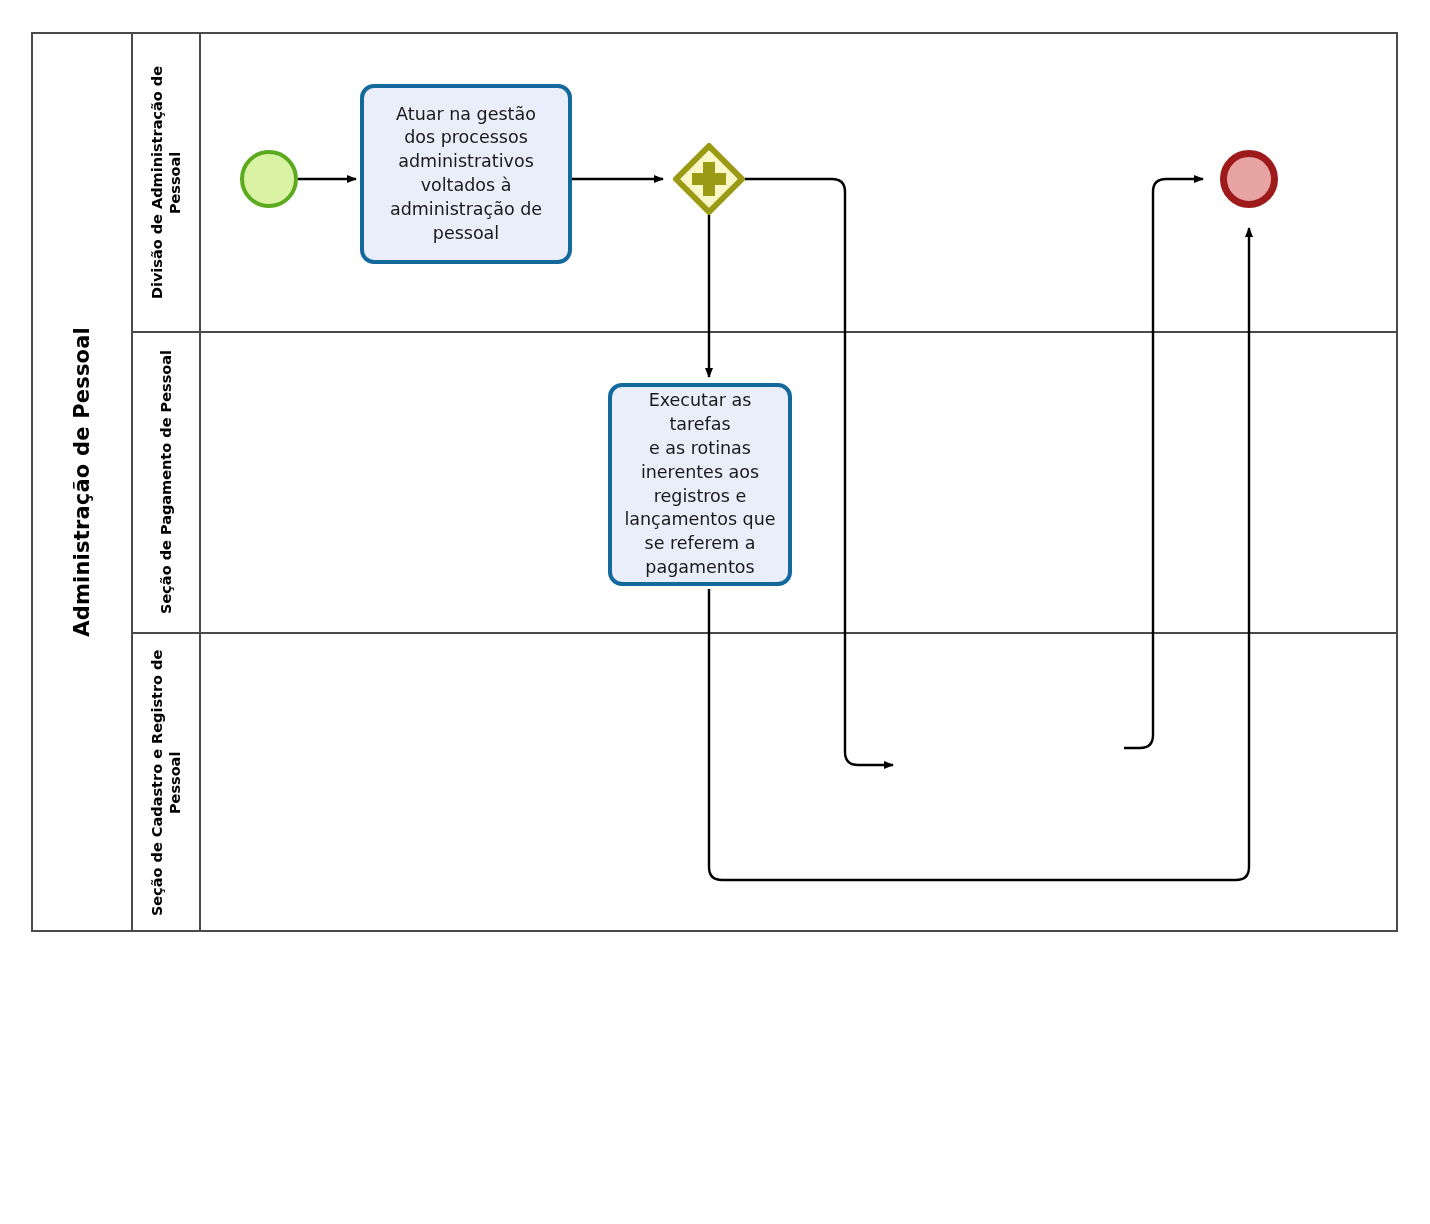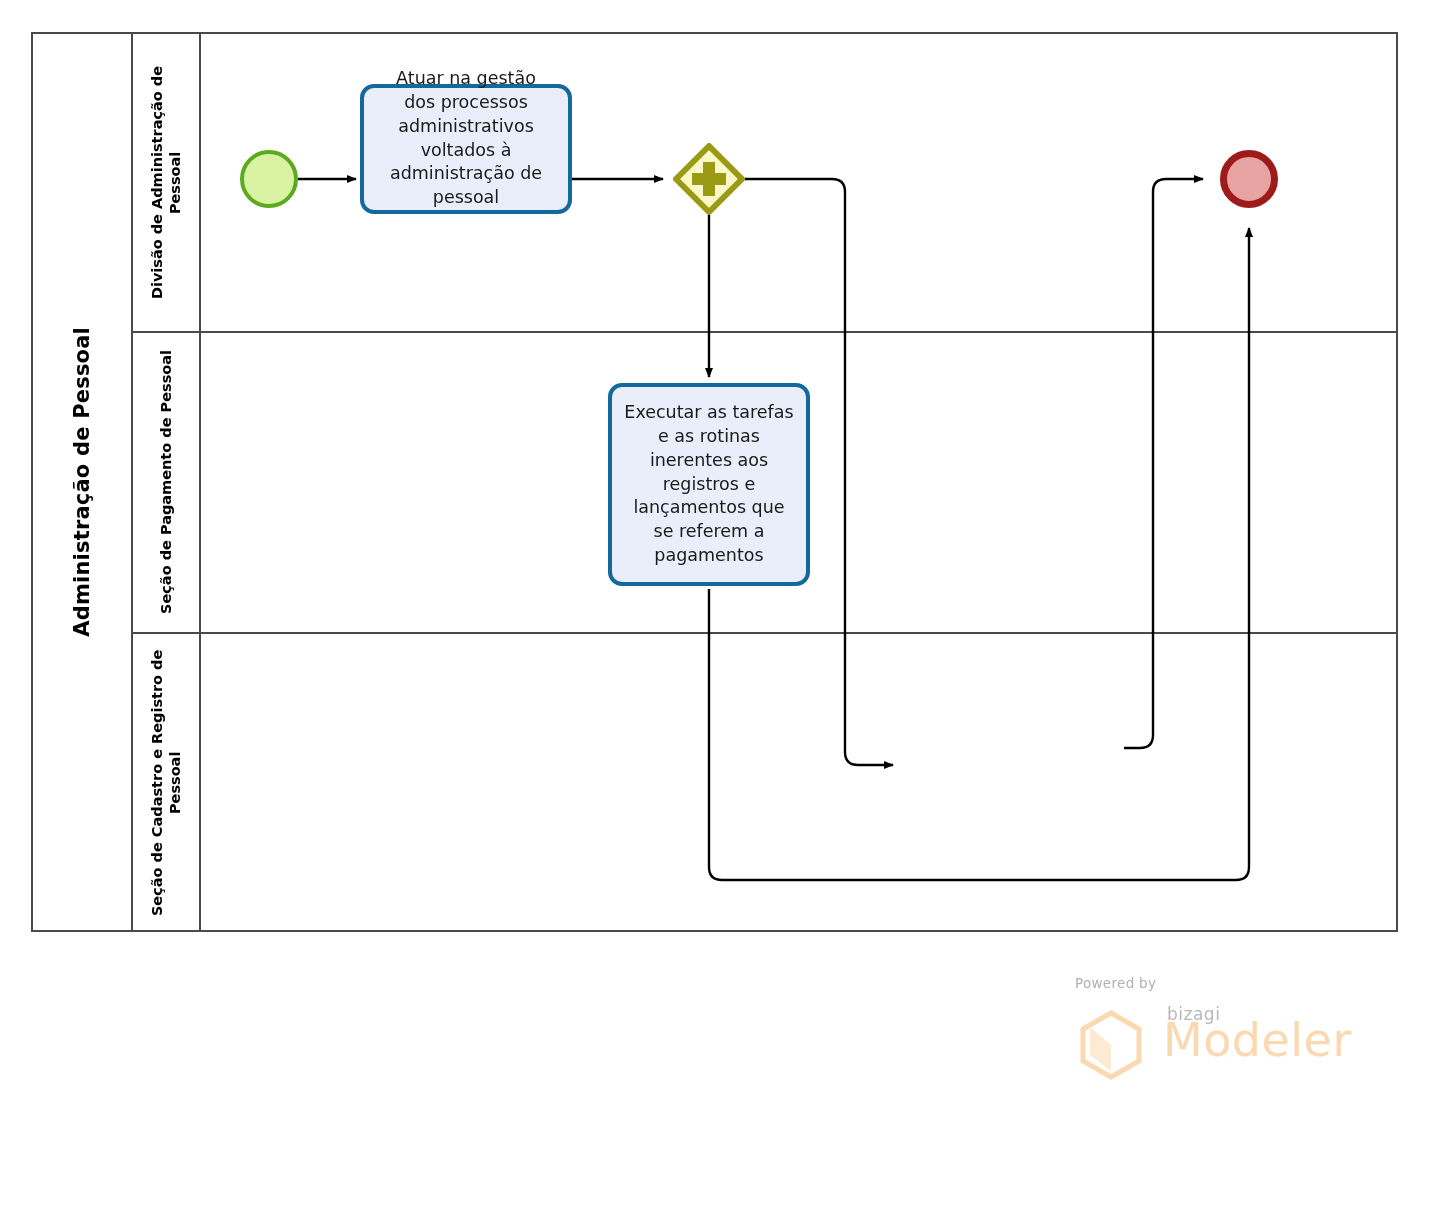--- a/index.html
+++ b/index.html
@@ -228,52 +228,43 @@
 
     <path d="M 745,179 L 832,179 Q 845,179 845,192 L 845,752 Q 845,765 858,765 L 893,765" fill="none" stroke="#000" stroke-width="2.4" marker-end="url(#arrow)"></path>
 
     <path d="M 1124,748 L 1140,748 Q 1153,748 1153,735 L 1153,192 Q 1153,179 1166,179 L 1203,179" fill="none" stroke="#000" stroke-width="2.4" marker-end="url(#arrow)"></path>
 
     <path d="M 709,589 L 709,867 Q 709,880 722,880 L 1236,880 Q 1249,880 1249,867 L 1249,228" fill="none" stroke="#000" stroke-width="2.4" marker-end="url(#arrow)"></path>
   </svg>
 
   <div class="event event-start" style="left:240px; top:150px;"></div>
 
-  <div class="task" style="left:360px; top:84px; width:212px; height:130px;align-items:flex-end;">
+  <div class="task" style="left:360px; top:84px; width:212px; height:180px;">
     <span class="task-label">Atuar na gestão
 dos processos
 administrativos
 voltados à
 administração de
 pessoal</span>
   </div>
 
   <div class="gateway" style="left:673px; top:143px;">
     <svg width="72" height="72" viewBox="0 0 72 72">
       <polygon points="36,3 69,36 36,69 3,36" fill="#fbf8c8" stroke="#9a9a14" stroke-width="6" stroke-linejoin="round"></polygon>
       <path d="M30,19 L42,19 L42,30 L53,30 L53,42 L42,42 L42,53 L30,53 L30,42 L19,42 L19,30 L30,30 Z" fill="#9a9a14"></path>
     </svg>
   </div>
 
-  <div class="task" style="left:608px; top:383px; width:202px; height:203px;">
+  <div class="task" style="left:608px; top:383px; width:184px; height:203px;">
     <span class="task-label">Executar as tarefas
 e as rotinas
 inerentes aos
 registros e
 lançamentos  que
 se referem a
 pagamentos</span>
   </div>
 
 
   <div class="event event-end" style="left:1220px; top:150px;"></div>
 
-  <div class="bizagi">
-    <span class="bizagi-powered">Powered by</span>
-    <svg class="bizagi-mark" viewBox="0 0 72 72">
-      <polygon points="36,4 64,20 64,52 36,68 8,52 8,20" fill="none" stroke="#fbd9b0" stroke-width="5"></polygon>
-      <polygon points="15,18 36,36 36,62 15,46" fill="#fdead2"></polygon>
-    </svg>
-    <span class="bizagi-word">bizagi</span>
-    <span class="bizagi-modeler">Modeler</span>
-  </div>
 
 </div>
 
 </body></html>

